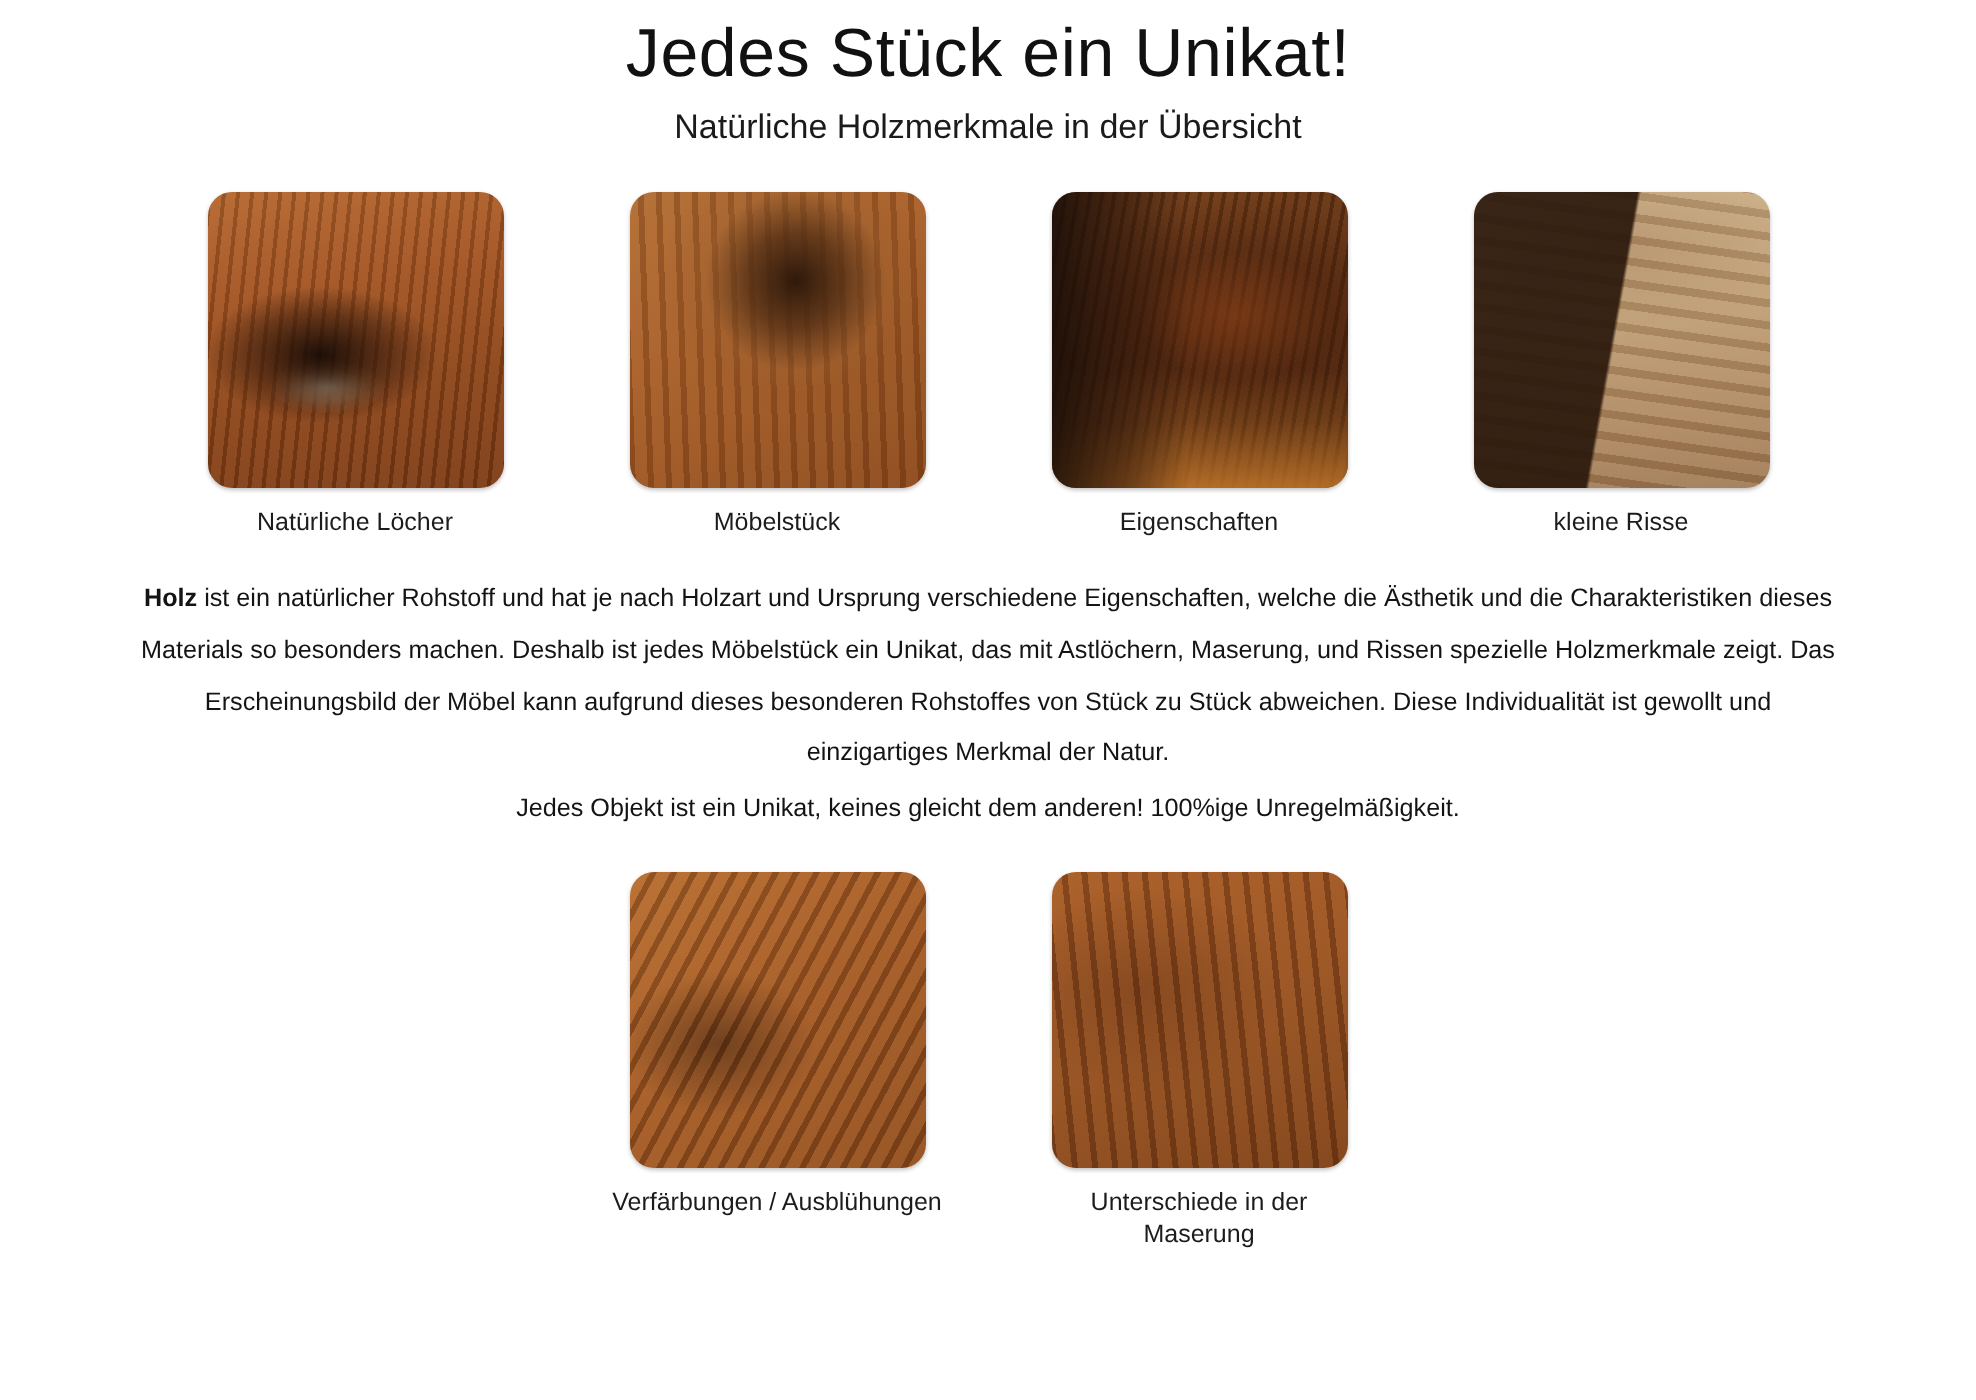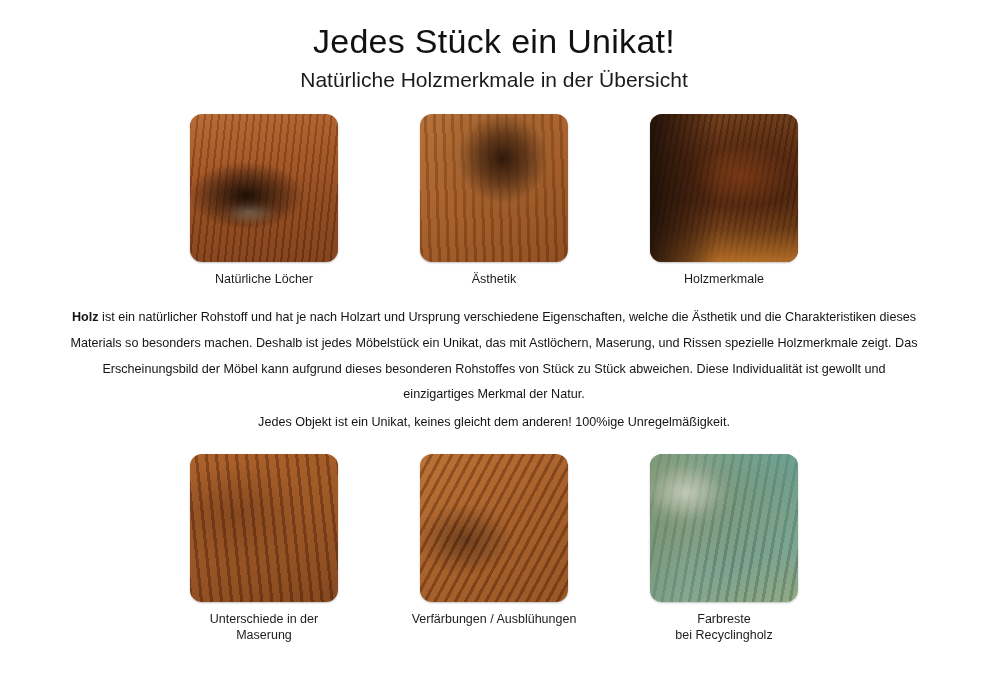--- a/index.html
+++ b/index.html
@@ -17,41 +17,41 @@
   .page {
     position: relative;
     width: 988px;
     height: 700px;
     box-sizing: border-box;
   }
 
   
   .header {
     text-align: center;
-    padding-top: 22px;
+    padding-top: 8px;
   }
   .title {
     font-size: 34px;
     font-weight: normal;
     letter-spacing: 0.3px;
     margin: 0;
     color: #111;
   }
   .subtitle {
-    font-size: 21px;
+    font-size: 17px;
     font-weight: normal;
     margin: 7px 0 0 0;
     color: #1b1b1b;
   }
 
   
   .row {
     display: flex;
     justify-content: center;
-    gap: 55px;
+    gap: 36px;
     margin-top: 22px;
   }
   .row.row-two {
     margin-top: 18px;
   }
   .cell {
     width: 175px;
     display: flex;
     flex-direction: column;
     align-items: center;
@@ -170,49 +170,49 @@
     <div class="cell">
       <div class="thumb">
         <div class="grain wood-1"></div>
       </div>
       <div class="caption">Natürliche Löcher</div>
     </div>
     <div class="cell">
       <div class="thumb">
         <div class="grain wood-2"></div>
       </div>
-      <div class="caption">Ästhetik</div>
+      <div class="caption">Möbelstück</div>
     </div>
     <div class="cell">
       <div class="thumb">
         <div class="grain wood-3"></div>
       </div>
-      <div class="caption">Holzmerkmale</div>
+      <div class="caption">Eigenschaften</div>
+    </div>
+    <div class="cell">
+      <div class="thumb">
+        <div class="grain wood-4"></div>
+      </div>
+      <div class="caption">kleine Risse</div>
     </div>
   </div>
 
   <div class="body-text">
     <p><span class="lead">Holz</span><span> ist ein natürlicher Rohstoff und hat je nach Holzart und Ursprung verschiedene Eigenschaften, welche die Ästhetik und die Charakteristiken dieses Materials so besonders machen. Deshalb ist jedes Möbelstück ein Unikat, das mit Astlöchern, Maserung, und Rissen spezielle Holzmerkmale zeigt. Das Erscheinungsbild der Möbel kann aufgrund dieses besonderen Rohstoffes von Stück zu Stück abweichen. Diese Individualität ist gewollt und einzigartiges Merkmal der Natur.</span></p>
     <p class="closing">Jedes Objekt ist ein Unikat, keines gleicht dem anderen! 100%ige Unregelmäßigkeit.</p>
   </div>
 
   <div class="row row-two">
     <div class="cell">
       <div class="thumb">
+        <div class="grain wood-6"></div>
+      </div>
+      <div class="caption">Verfärbungen / Ausblühungen</div>
+    </div>
+    <div class="cell">
+      <div class="thumb">
         <div class="grain wood-5"></div>
       </div>
       <div class="caption">Unterschiede in der<br>Maserung</div>
     </div>
-    <div class="cell">
-      <div class="thumb">
-        <div class="grain wood-6"></div>
-      </div>
-      <div class="caption">Verfärbungen / Ausblühungen</div>
-    </div>
-    <div class="cell">
-      <div class="thumb">
-        <div class="grain wood-7"></div>
-      </div>
-      <div class="caption">Farbreste<br>bei Recyclingholz</div>
-    </div>
   </div>
 
 </div>
 
 </body></html>

